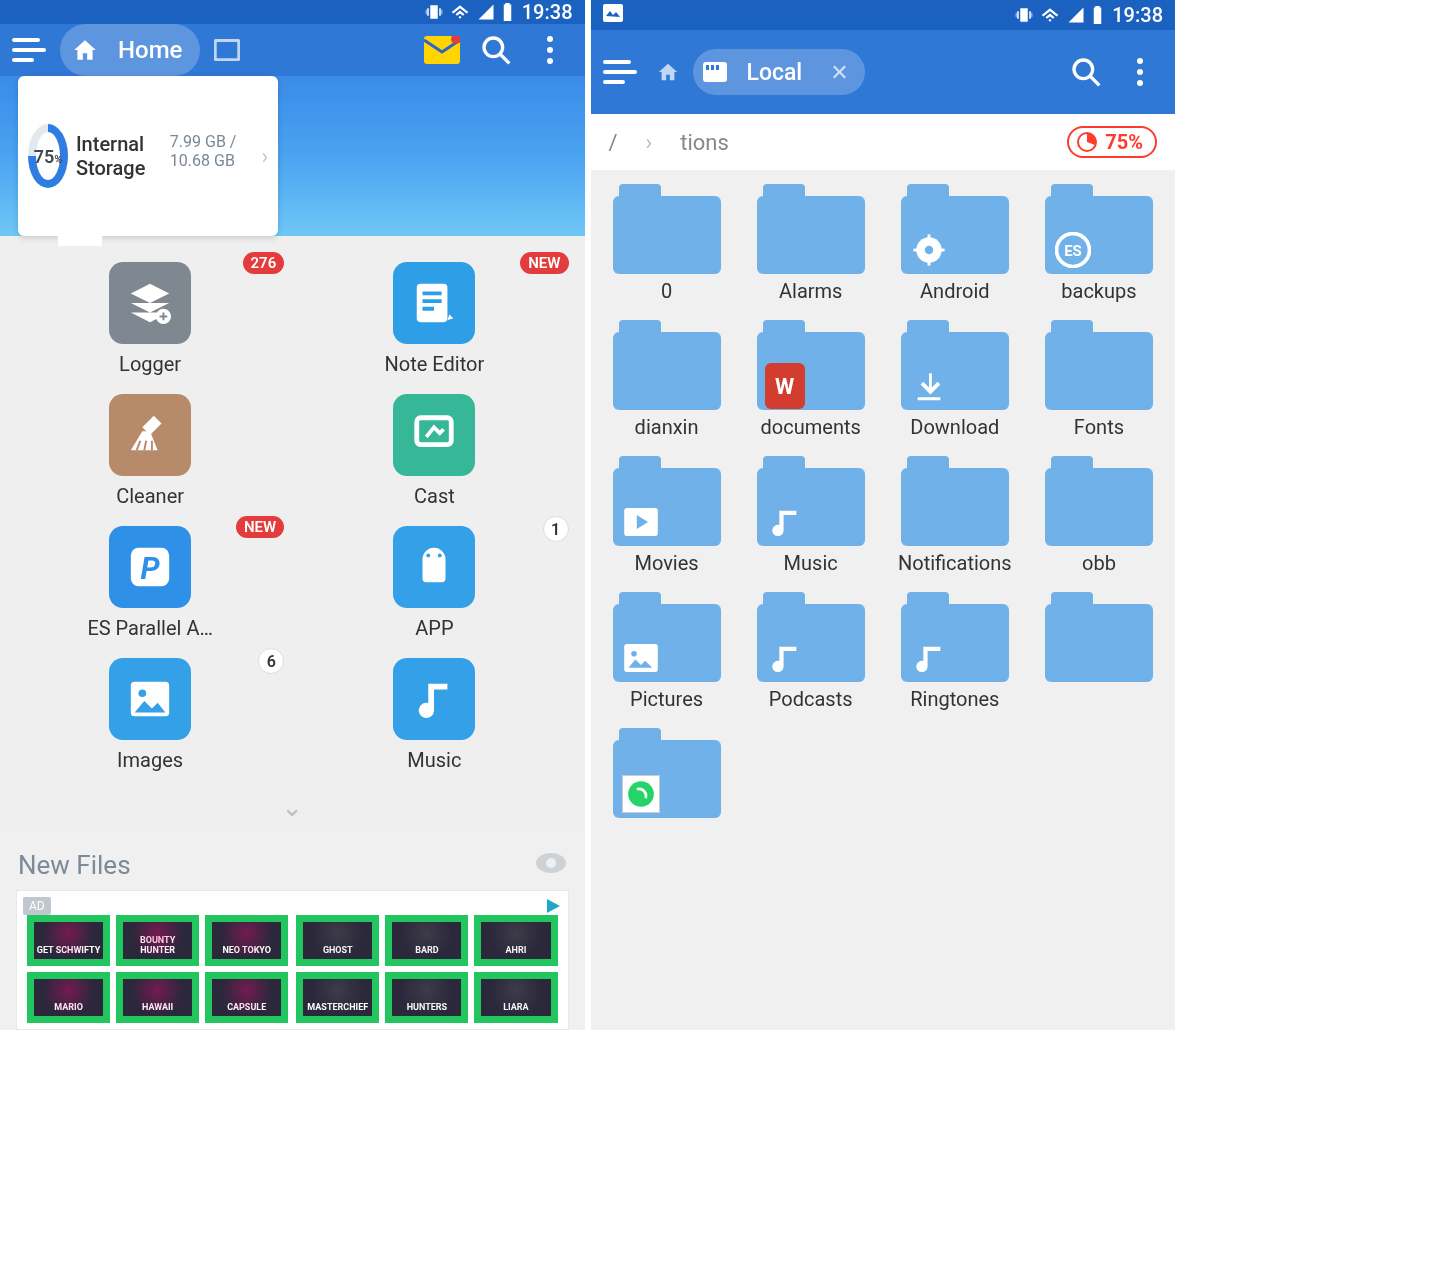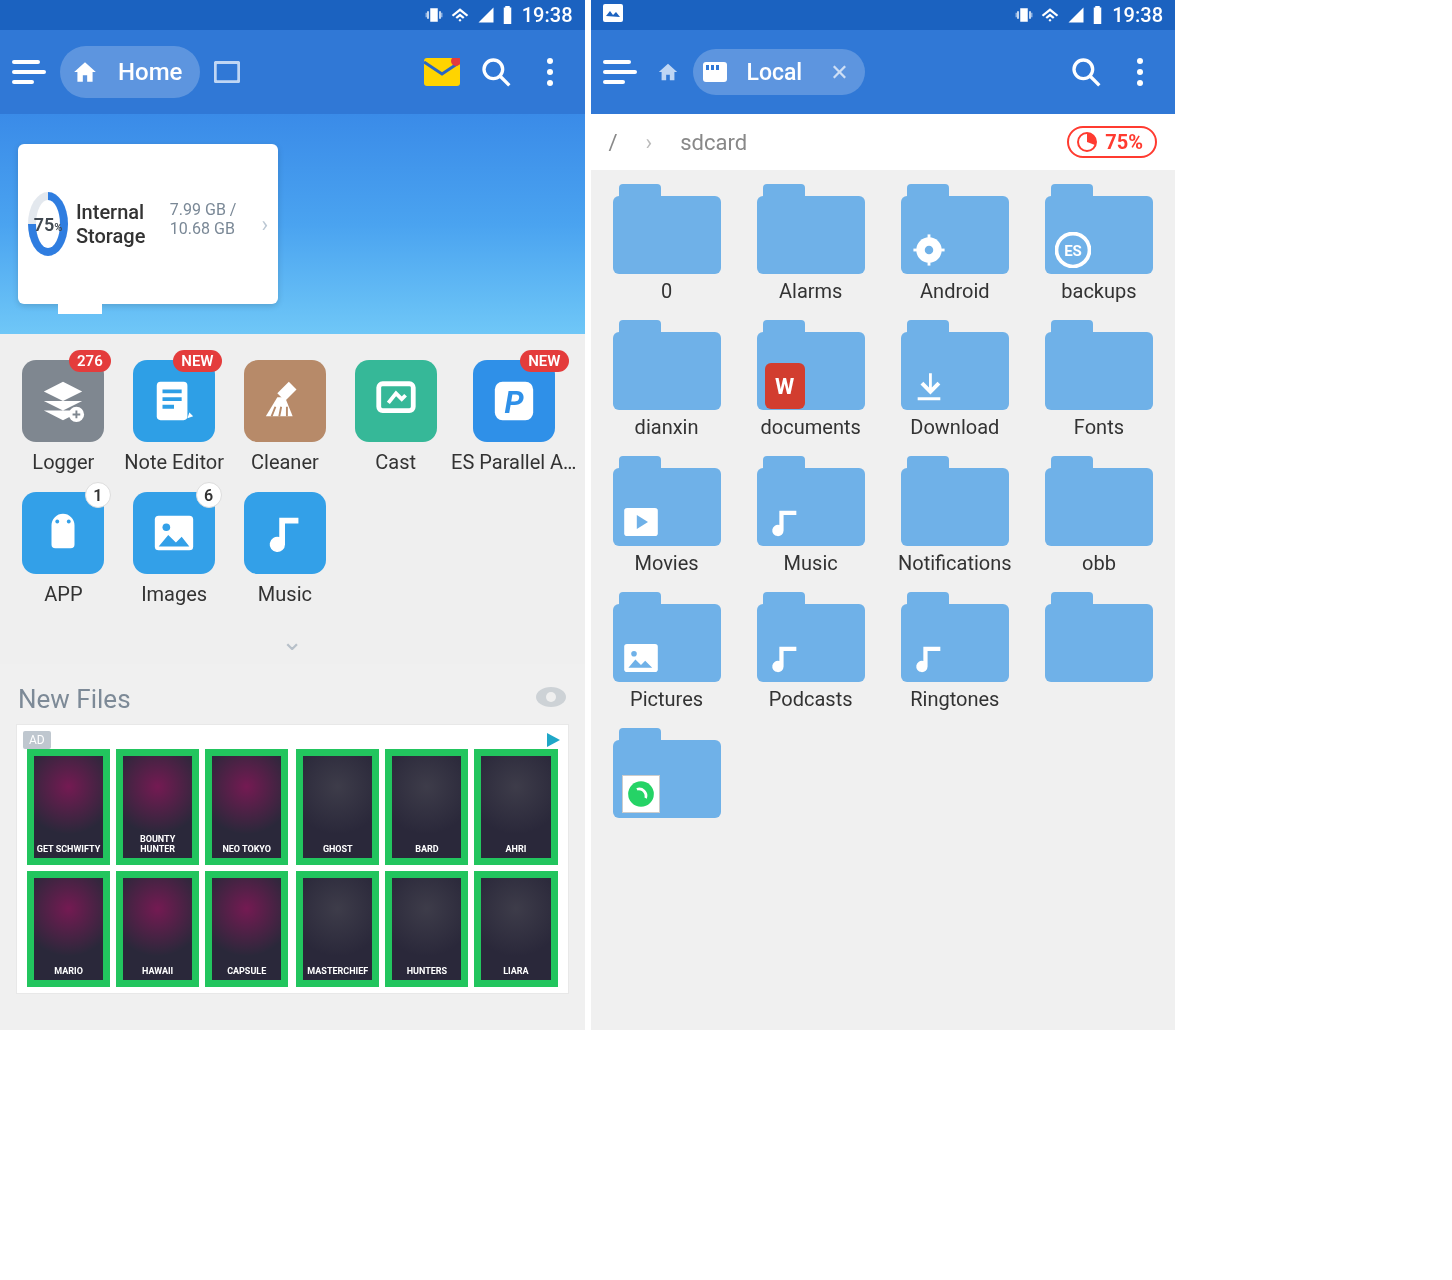--- a/index.html
+++ b/index.html
@@ -79,21 +79,21 @@
   .analyzer .t1{font-size:24px; font-weight:500;}
   .analyzer .t2{font-size:20px; color:rgba(255,255,255,0.75);}
   .analyze-btn {
     border:2px solid #fff; border-radius:30px; padding:10px 34px;
     font-size:24px; color:#fff; background:transparent; margin-top:4px;
   }
 
   
   .tool-grid {
     background:#efefef; padding:26px 8px 6px 8px;
-    display:grid; grid-template-columns: repeat(5,1fr); gap:18px 0;
+    display:grid; grid-template-columns: repeat(2,1fr); gap:18px 0;
   }
   .tool { display:flex; flex-direction:column; align-items:center; gap:8px; position:relative; }
   .tool .tile{
     width:82px; height:82px; border-radius:14px; display:flex; align-items:center; justify-content:center;
     color:#fff; position:relative;
   }
   .tool .label { font-size:20px; color:#333; max-width:130px; white-space:nowrap; overflow:hidden; text-overflow:ellipsis; text-align:center;}
   .badge {
     position:absolute; top:-10px; right:8px; background:#e43c3c; color:#fff;
     border-radius:14px; padding:2px 8px; font-size:15px; font-weight:600;
@@ -410,21 +410,21 @@
           <circle cx="4" cy="4" r="3" fill="#fff"></circle>
           <circle cx="4" cy="15" r="3" fill="#fff"></circle>
           <circle cx="4" cy="26" r="3" fill="#fff"></circle>
         </svg>
     </div>
   </div>
 
   <div class="breadcrumb">
     <span>/</span>
     <span class="bc-sep">›</span>
-    <span>sdcard</span>
+    <span>tions</span>
     <span class="bc-spacer"></span>
     <span class="usage-pill">
       <svg width="20" height="20" viewBox="0 0 20 20">
           <circle cx="10" cy="10" r="9" fill="none" stroke="#ff3b30" stroke-width="2"></circle>
           <path d="M10 10V1a9 9 0 0 1 8 12z" fill="#ff3b30"></path>
         </svg>
       <span>75%</span>
     </span>
   </div>
 

